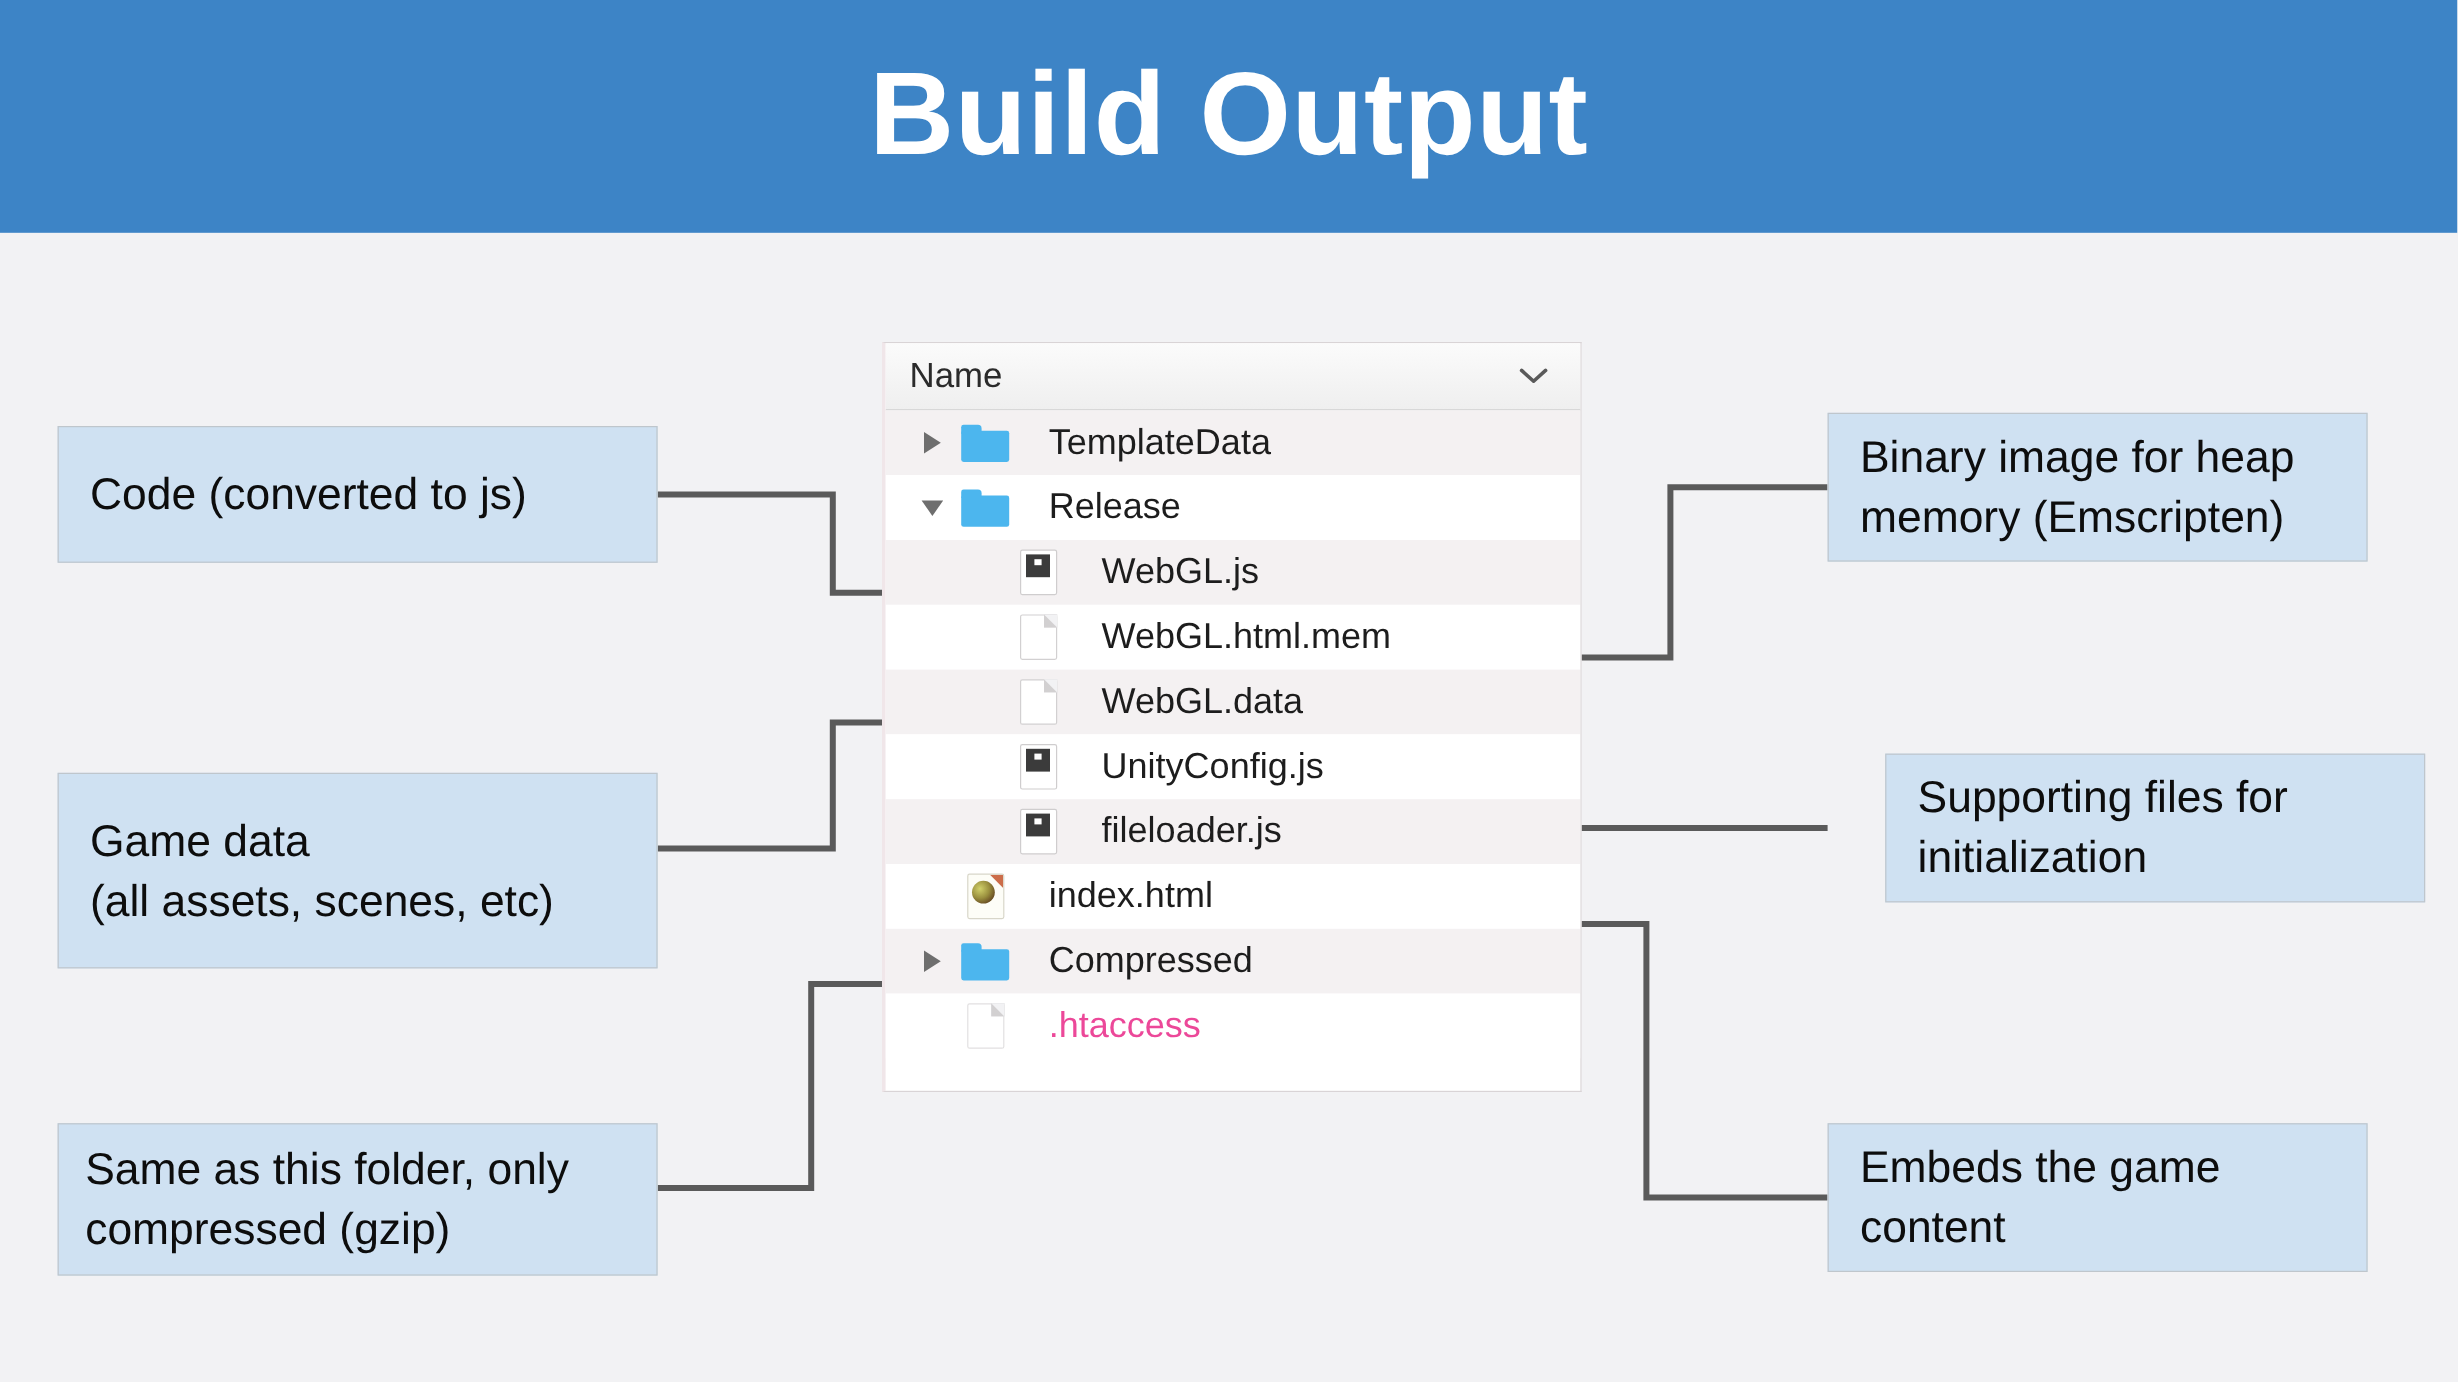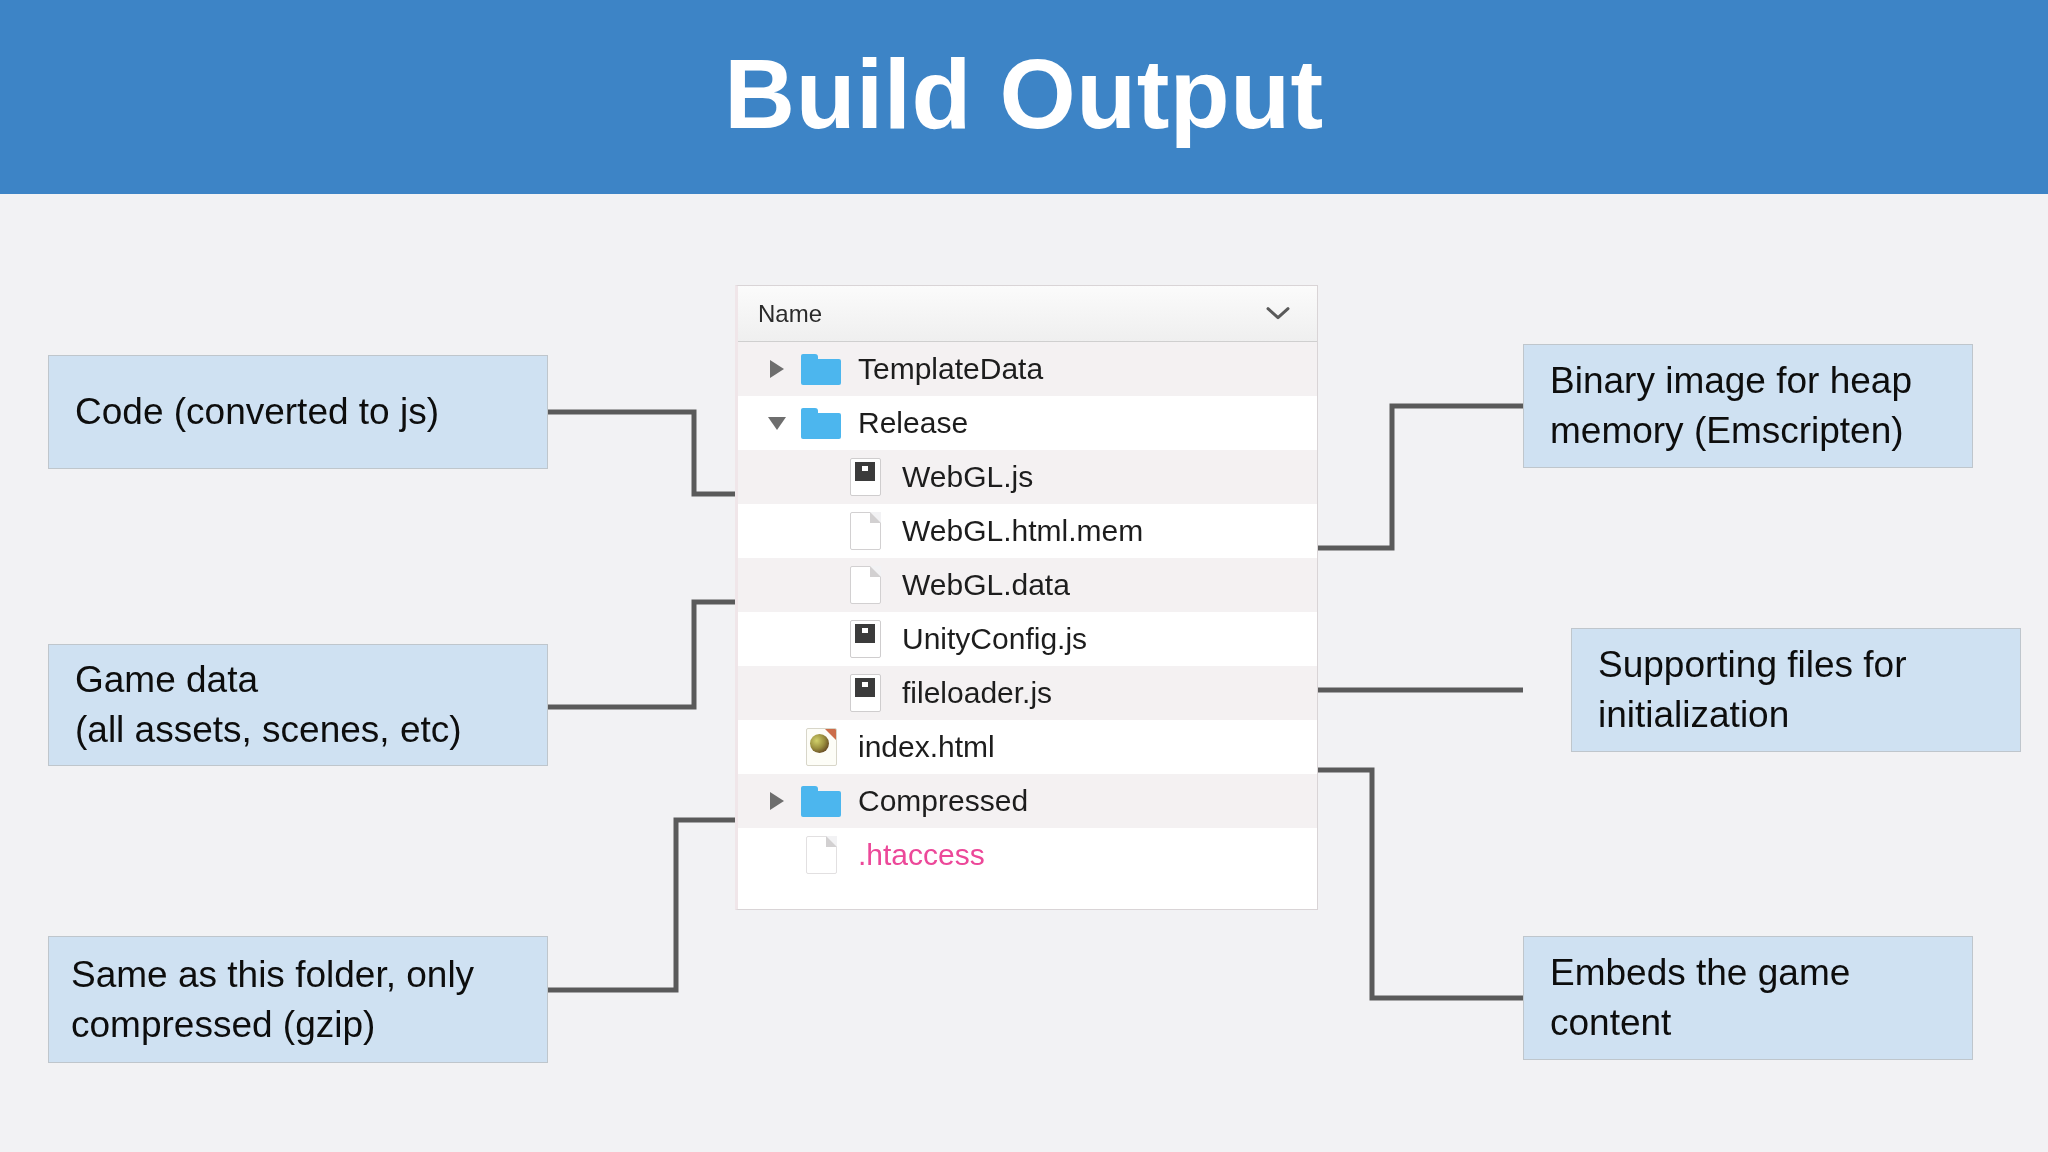--- a/index.html
+++ b/index.html
@@ -55,21 +55,21 @@
     height: 56px;
     background: linear-gradient(to bottom, #fbfbfb 0%, #efefef 100%);
     border-bottom: 1px solid #cfcfcf;
     box-sizing: border-box;
   }
   #panel-header .col-name {
     position: absolute;
     left: 20px;
     top: 50%;
     transform: translateY(-50%);
-    font-size: 24px;
+    font-size: 29px;
     color: #2b2b2b;
     font-family: "Liberation Sans", sans-serif;
   }
   #panel-header .chevron {
     position: absolute;
     right: 26px;
     top: 50%;
     transform: translateY(-55%);
     width: 26px;
     height: 26px;
@@ -108,21 +108,21 @@
     flex: 0 0 46px;
     width: 46px;
     display: flex;
     align-items: center;
     justify-content: center;
     margin-left: 4px;
   }
   .label-cell {
     font-size: 30px;
     color: #1d1d1d;
-    margin-left: 14px;
+    margin-left: 30px;
     white-space: nowrap;
     font-family: "Liberation Sans", sans-serif;
   }
   .label-cell.dim { color: #ec4899; }
 
   
   .indent-1 .icon-cell { margin-left: 48px; }
 
   
   .folder-ico {
@@ -225,21 +225,21 @@
   }
   .callout .ctext {
     font-size: 37px;
     line-height: 50px;
     color: #0d0d0d;
     font-family: "Liberation Sans", sans-serif;
     white-space: pre-line;
   }
 
   #callout-code       { left: 48px;   top: 355px; width: 500px; height: 114px; }
-  #callout-gamedata   { left: 48px;   top: 644px; width: 500px; height: 122px; }
+  #callout-gamedata   { left: 48px;   top: 644px; width: 500px; height: 163px; }
   #callout-compressed { left: 48px;   top: 936px; width: 500px; height: 127px; padding-left: 22px; }
   #callout-binary     { left: 1523px; top: 344px; width: 450px; height: 124px; }
   #callout-support    { left: 1523px; top: 628px; width: 450px; height: 124px; margin-left: 48px; }
   #callout-embeds     { left: 1523px; top: 936px; width: 450px; height: 124px; }
 
   
   #connectors {
     position: absolute;
     left: 0; top: 0;
     width: 2048px;

